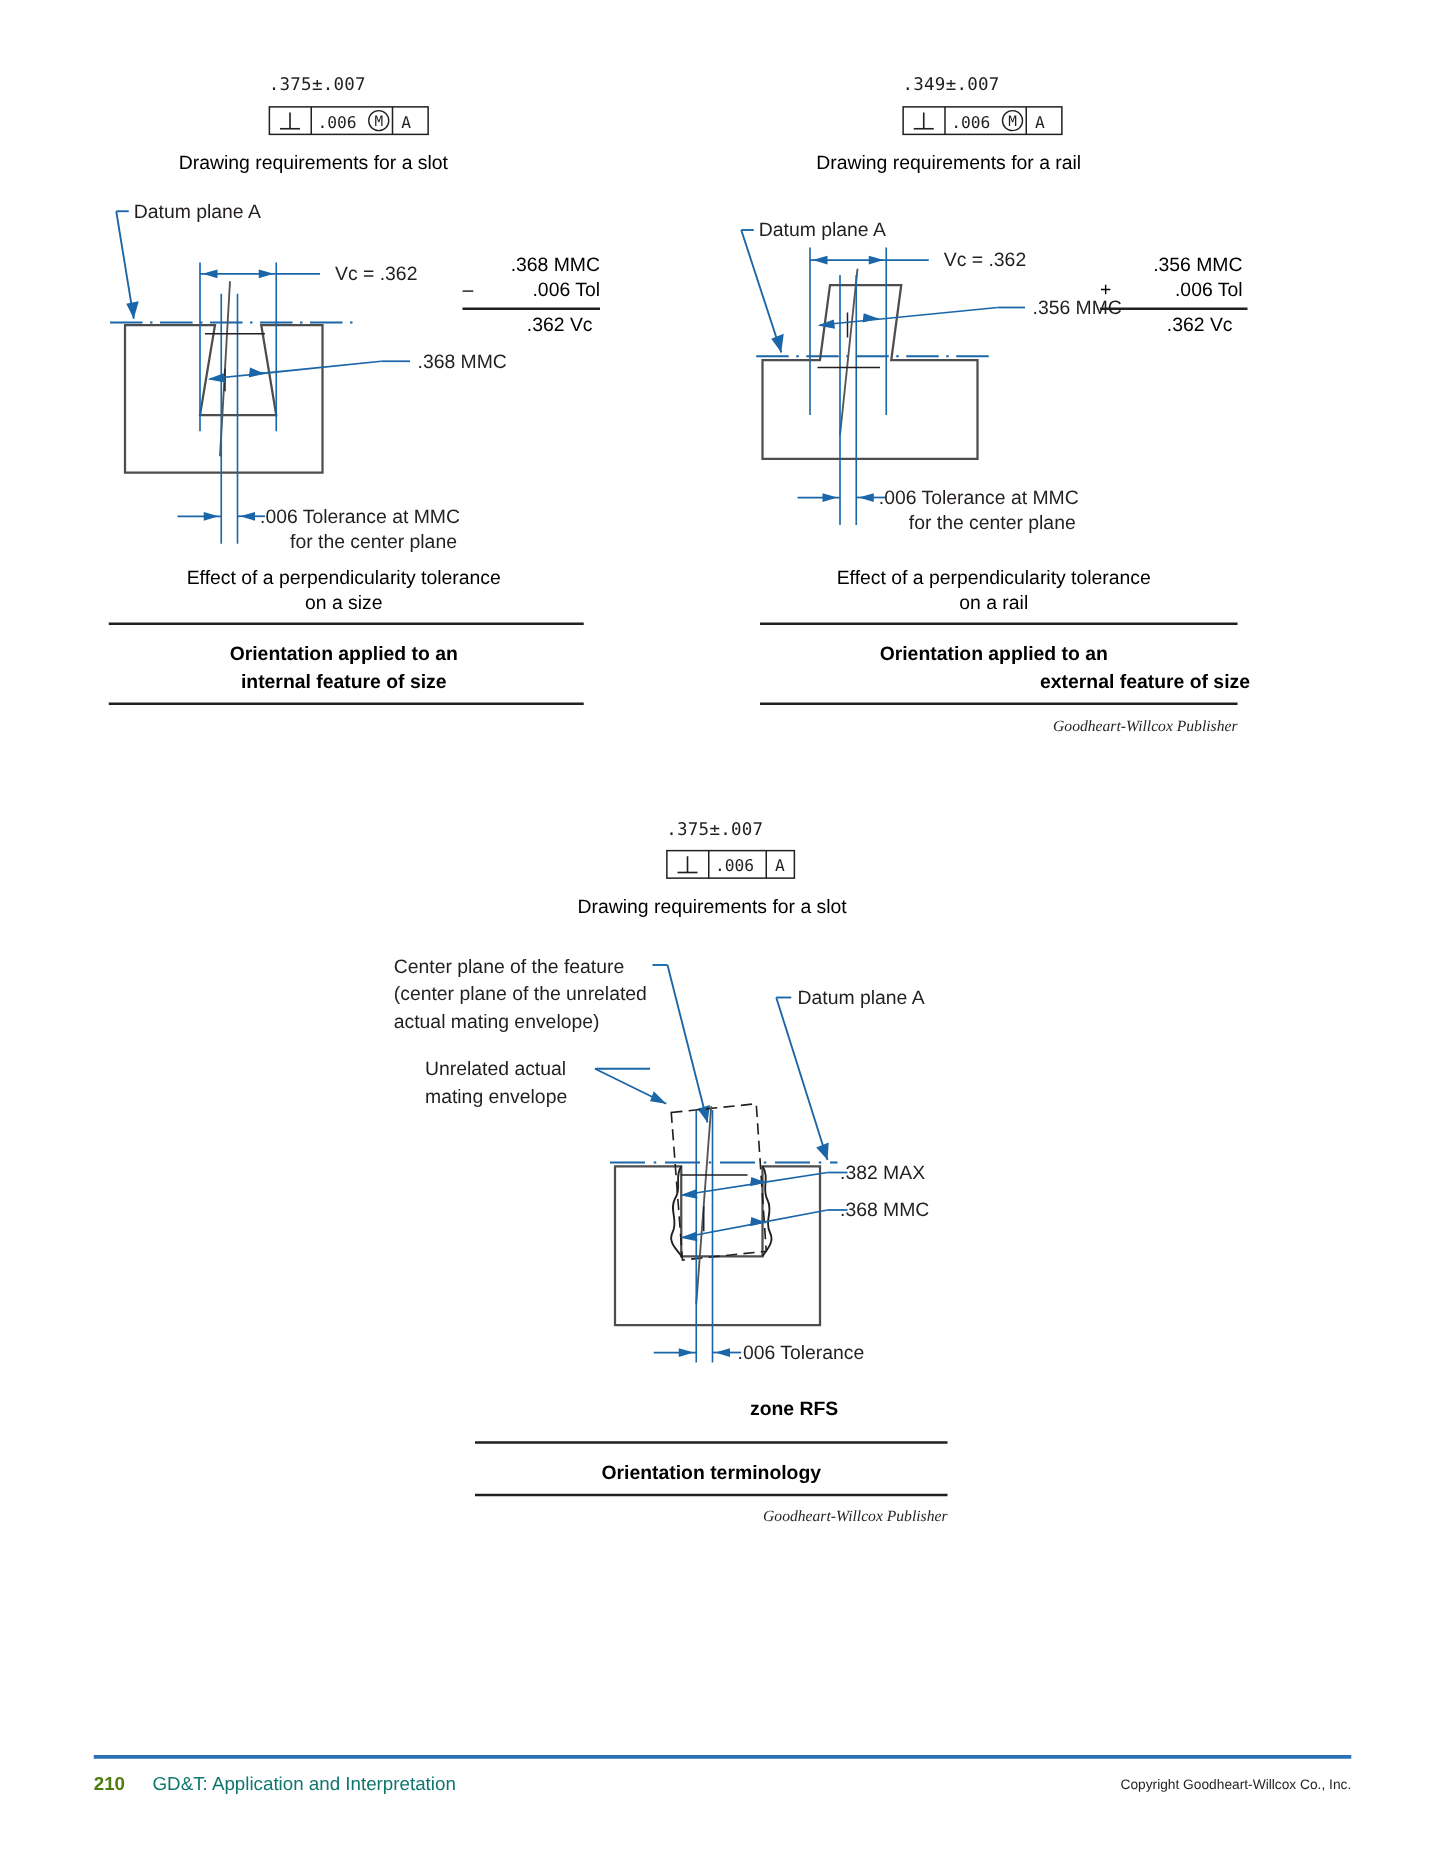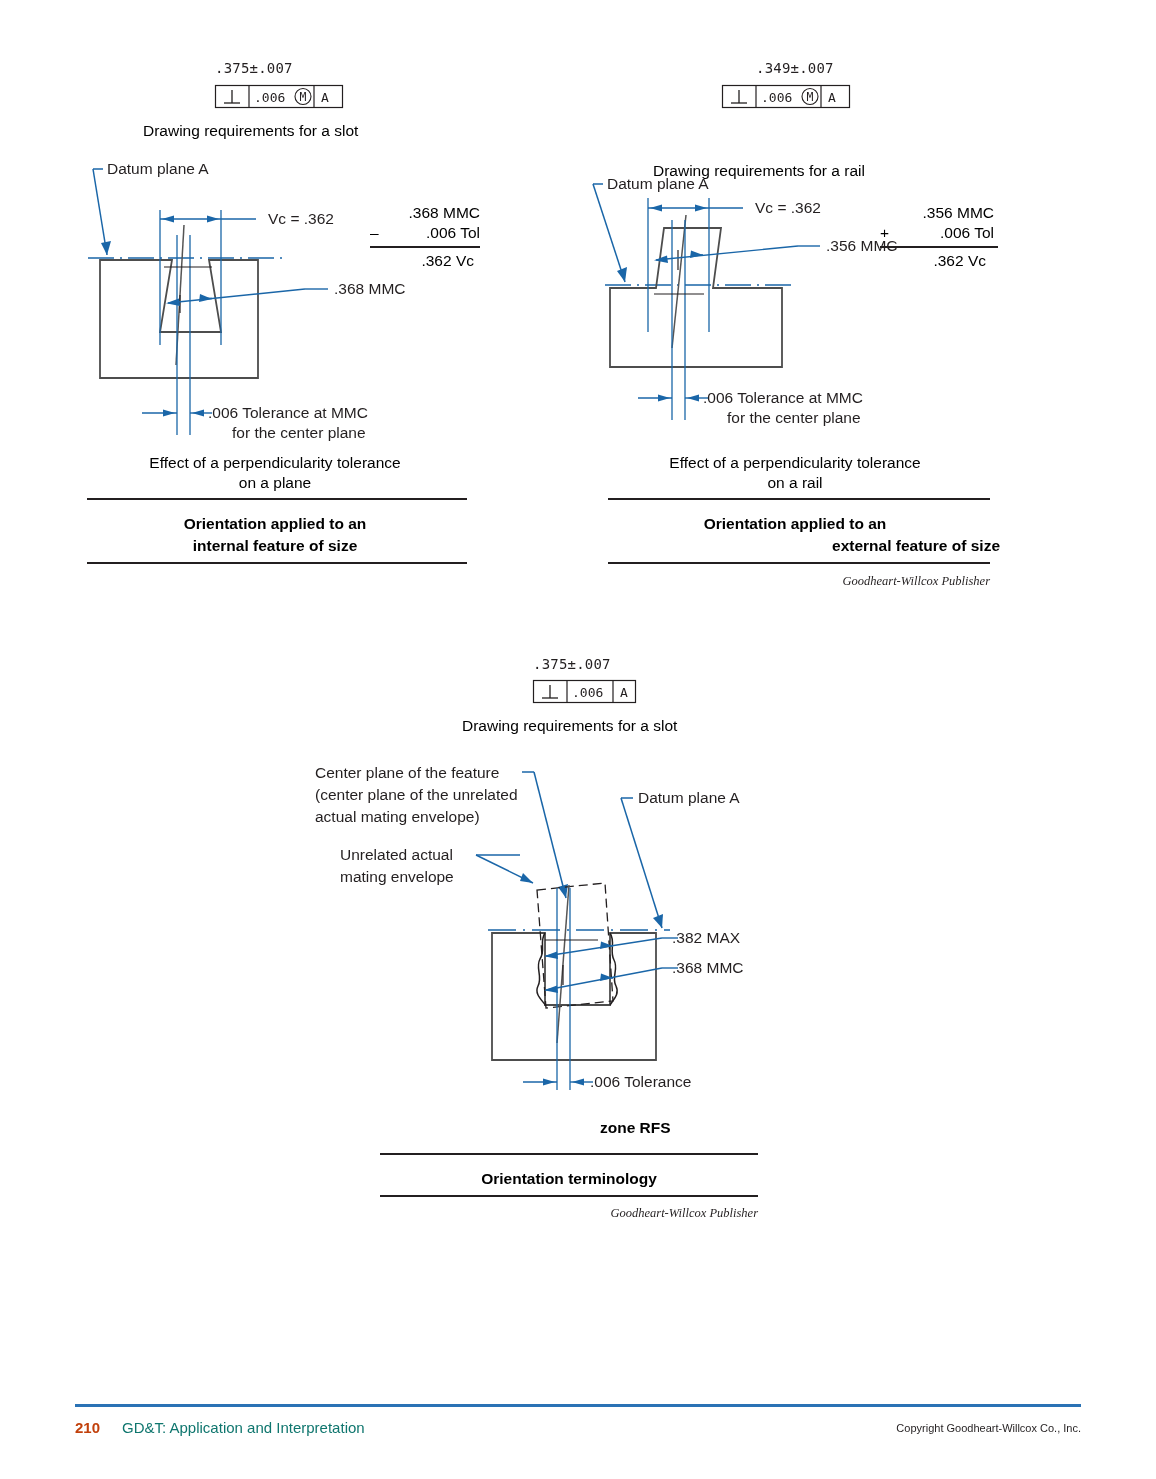--- a/index.html
+++ b/index.html
@@ -11,21 +11,21 @@
   .page{position:relative;width:1156px;height:1440px;}
   .abs{position:absolute;}
   .txt{font-size:15.5px;line-height:20px;color:#000000;white-space:pre;}
   .txt-c{text-align:center;}
   .bold{font-weight:bold;}
   .mono-dim{font-family:"DejaVu Sans Mono", monospace;font-size:14px;letter-spacing:.2px;color:#231f20;white-space:pre;}
   .credit{font-family:"Liberation Serif", serif;font-style:italic;font-size:12.5px;color:#231f20;white-space:pre;}
   .rule{background:#231f20;height:1.5px;}
   svg{display:block;overflow:visible;}
   .footer-rule{position:absolute;left:75px;top:1404px;width:1006px;height:2.5px;background:#2a72b5;}
-  .foot-num{position:absolute;left:75px;top:1419px;font-size:15px;font-weight:bold;color:#c2410c;white-space:pre;}
+  .foot-num{position:absolute;left:75px;top:1419px;font-size:15px;font-weight:bold;color:#4d7c0f;white-space:pre;}
   .foot-title{position:absolute;left:122px;top:1419px;font-size:15px;color:#0f766e;white-space:pre;}
   .foot-copy{position:absolute;right:75px;top:1422px;font-size:11px;color:#231f20;white-space:pre;text-align:right;}
 </style>
 </head>
 <body>
 
 <div class="page">
 
   <div class="abs" style="left:60px;top:55px;width:420px;">
 
@@ -113,49 +113,49 @@
       <div class="txt" style="text-align:right;">.368 MMC</div>
       <div style="position:relative;">
         <span class="txt abs" style="left:0px;top:0px;">–</span>
         <div class="txt" style="text-align:right;">.006 Tol</div>
       </div>
       <div style="height:1.6px;background:#231f20;margin:3px 0 3px 0;"></div>
       <div class="txt" style="text-align:right;padding-right:6px;">.362 Vc</div>
     </div>
 
     <div class="abs txt txt-c" style="left:10px;top:398px;width:410px;">Effect of a perpendicularity tolerance</div>
-    <div class="abs txt txt-c" style="left:10px;top:418px;width:410px;">on a plane</div>
+    <div class="abs txt txt-c" style="left:10px;top:418px;width:410px;">on a size</div>
 
     <div class="abs rule" style="left:27px;top:443px;width:380px;"></div>
     <div class="abs txt txt-c bold" style="left:10px;top:459px;width:410px;">Orientation applied to an</div>
     <div class="abs txt txt-c bold" style="left:10px;top:481px;width:410px;">internal feature of size</div>
     <div class="abs rule" style="left:27px;top:507px;width:380px;"></div>
   </div>
 
   <div class="abs" style="left:580px;top:55px;width:420px;">
 
-    <div class="abs mono-dim" style="left:142px;top:5px;margin-left:34px;">.349±.007</div>
+    <div class="abs mono-dim" style="left:142px;top:5px;">.349±.007</div>
 
     <svg class="abs" style="left:142px;top:30px;" width="130" height="24">
       <rect x="0.5" y="0.5" width="127" height="22" fill="#fff" stroke="#231f20" stroke-width="1.2"></rect>
       <line x1="34" y1="0.5" x2="34" y2="22.5" stroke="#231f20" stroke-width="1.2"></line>
       <line x1="99" y1="0.5" x2="99" y2="22.5" stroke="#231f20" stroke-width="1.2"></line>
       <g stroke="#231f20" stroke-width="1.3" fill="none">
         <line x1="17" y1="5" x2="17" y2="18"></line>
         <line x1="9" y1="18" x2="25" y2="18"></line>
       </g>
       <text x="39" y="17" font-family="DejaVu Sans Mono, monospace" font-size="13" fill="#231f20">.006</text>
       <g>
         <circle cx="88" cy="11.5" r="8" fill="none" stroke="#231f20" stroke-width="1.1"></circle>
         <text x="88" y="16" text-anchor="middle" font-family="DejaVu Sans Mono, monospace" font-size="11.5" fill="#231f20">M</text>
       </g>
       <text x="110" y="17" text-anchor="middle" font-family="DejaVu Sans Mono, monospace" font-size="13" fill="#231f20">A</text>
     </svg>
 
-    <div class="abs txt" style="left:73px;top:66px;margin-top:40px;">Drawing requirements for a rail</div>
+    <div class="abs txt" style="left:73px;top:66px;">Drawing requirements for a rail</div>
 
     <svg class="abs" style="left:0px;top:115px;" width="420" height="290">
       <g stroke="#1a66a8" stroke-width="1.5" fill="none">
         <path d="M 13 14 L 23 14"></path>
         <path d="M 13 14 L 45 112"></path>
         <polygon points="45,112 37,101 47,97" fill="#1a66a8" stroke="none"></polygon>
       </g>
       <text x="27" y="19" font-family="Liberation Sans, sans-serif" font-size="15.5" fill="#231f20">Datum plane A</text>
 
       <line x1="25" y1="115" x2="212" y2="115" stroke="#1a66a8" stroke-width="1.6" stroke-dasharray="26,6,2,6"></line>

